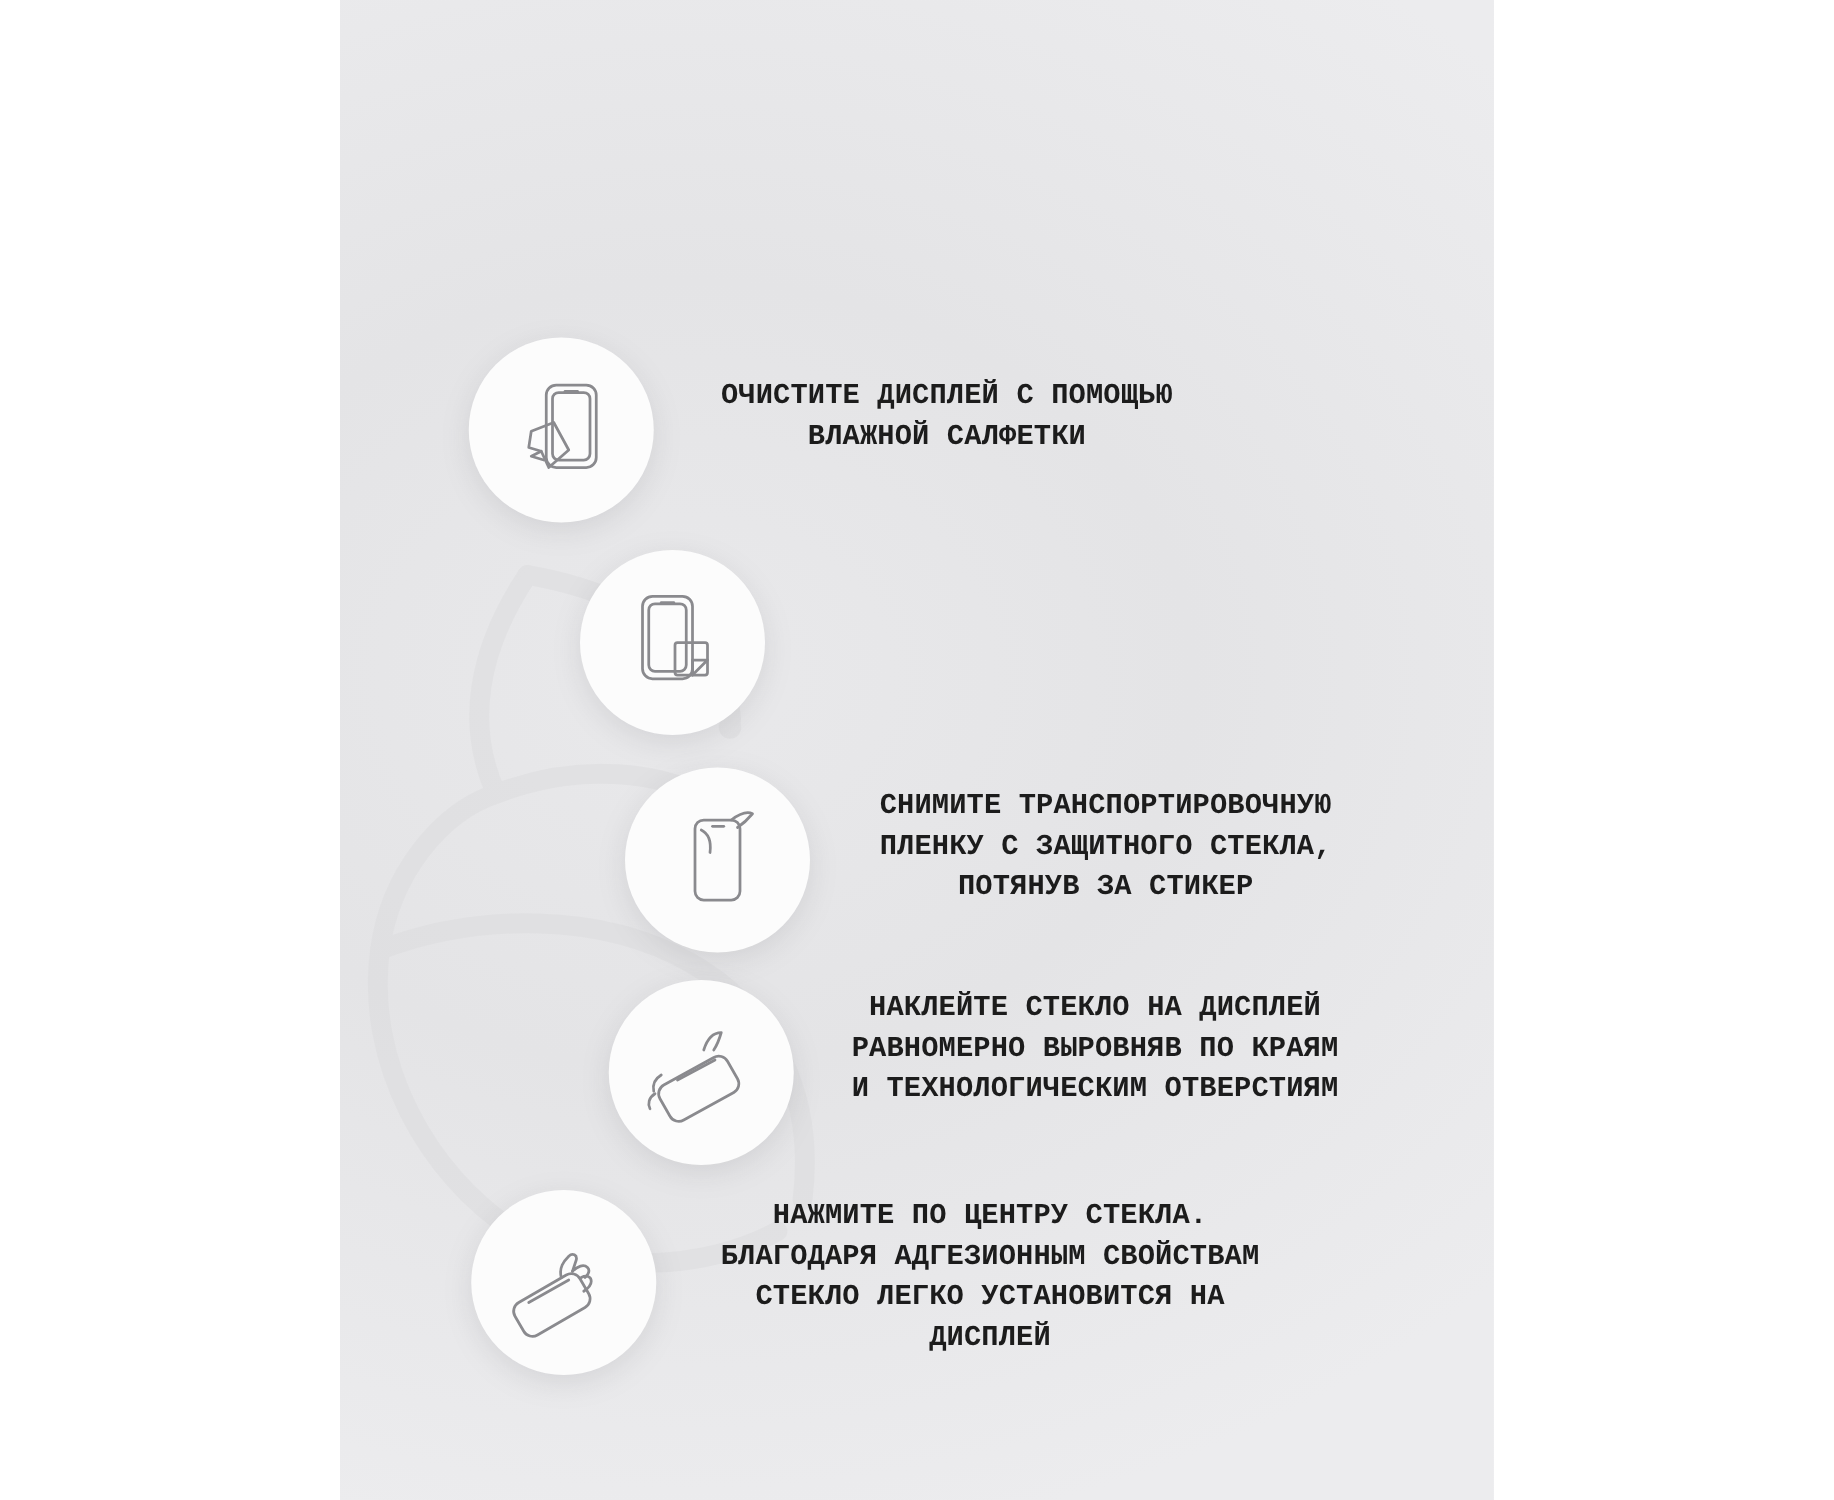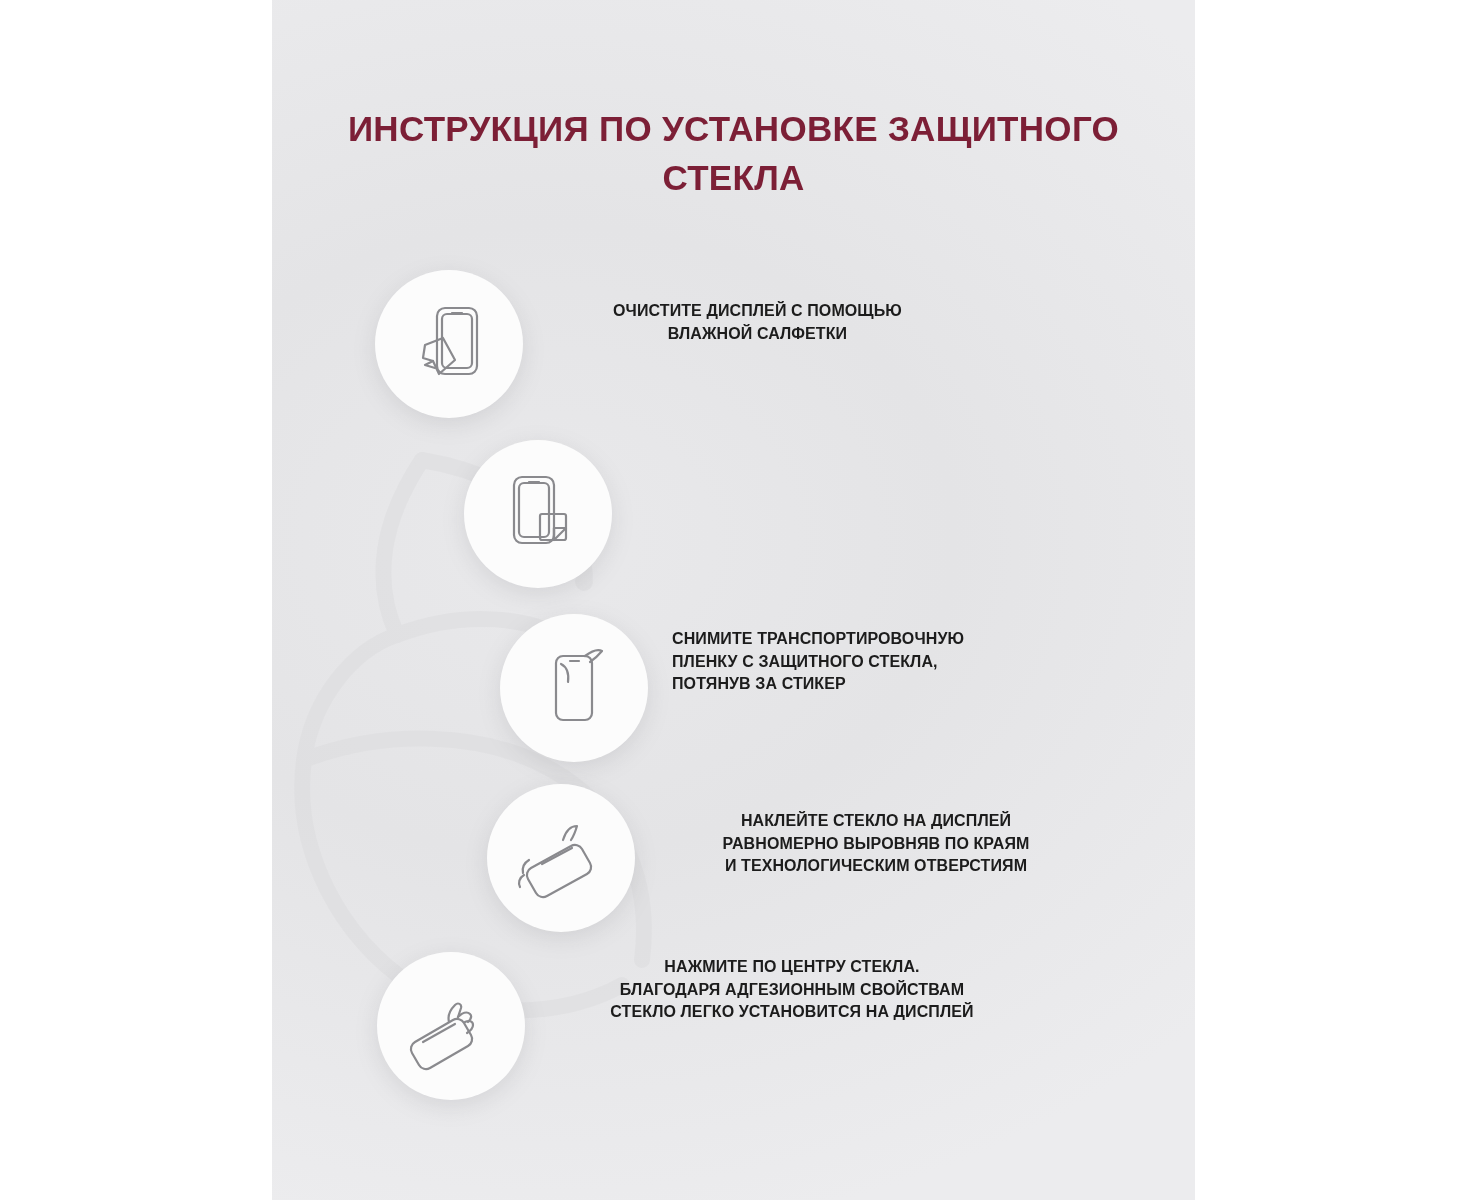--- a/index.html
+++ b/index.html
@@ -70,39 +70,40 @@
     background: #fcfcfc;
     box-shadow: 0 6px 22px rgba(120,120,130,0.18);
     display: flex;
     align-items: center;
     justify-content: center;
   }
 
   .step-text {
     position: absolute;
     color: #1c1c1c;
-    font-size: 16px;
+    font-size: 23px;
     font-weight: bold;
     line-height: 1.42;
     letter-spacing: 0.1px;
     white-space: pre-line;
+    font-family: Liberation Mono, monospace;
   }
 
   
   .step-1 .bubble { left: 103px; top: 12px; }
   .step-1 .step-text { left: 278px; top: 42px; text-align: center; width: 415px; }
 
   .step-2 .bubble { left: 192px; top: 14px; }
   .step-2 .step-text { left: 368px; top: 26px; text-align: center; width: 420px; }
 
   .step-3 .bubble { left: 228px; top: 20px; }
-  .step-3 .step-text { left: 400px; top: 34px; width: 425px; }
+  .step-3 .step-text { left: 400px; top: 34px; text-align: center; width: 425px; }
 
   .step-4 .bubble { left: 215px; top: 22px; }
-  .step-4 .step-text { left: 383px; top: 48px; text-align: center; width: 442px; }
+  .step-4 .step-text { left: 383px; top: 28px; text-align: center; width: 442px; }
 
   .step-5 .bubble { left: 105px; top: 22px; }
   .step-5 .step-text { left: 280px; top: 26px; text-align: center; width: 480px; }
 
   .icon-svg { display: block; }
 </style>
 </head>
 <body>
 
 <div class="poster">
@@ -112,22 +113,20 @@
       <path d="M190 60 C 150 120, 140 180, 165 235 C 120 250, 80 300, 72 360 C 60 450, 110 540, 180 585"></path>
       <path d="M165 235 C 230 210, 300 215, 345 245"></path>
       <path d="M190 60 C 250 70, 300 95, 330 130 C 350 153, 355 170, 352 182"></path>
       <path d="M300 120 q 16 4 20 16"></path>
       <path d="M72 360 C 150 330, 250 330, 320 370 C 390 410, 420 480, 410 560"></path>
       <path d="M180 585 C 240 620, 330 618, 390 585"></path>
     </g>
     <circle cx="352" cy="182" r="9" fill="#dcdcde"></circle>
   </svg>
 
-  <div class="title">ИНСТРУКЦИЯ ПО УСТАНОВКЕ
-ЗАЩИТНОГО СТЕКЛА</div>
 
   <div class="steps">
 
     <div class="step step-1">
       <div class="bubble">
         <svg class="icon-svg" width="92" height="92" viewBox="0 0 92 92" xmlns="http://www.w3.org/2000/svg">
           <g fill="none" stroke="#8a8a8e" stroke-width="2.2" stroke-linejoin="round" stroke-linecap="round">
             <rect x="34" y="10" width="40" height="66" rx="8"></rect>
             <rect x="39" y="16" width="30" height="54" rx="5"></rect>
             <path d="M49 15 h10"></path>

